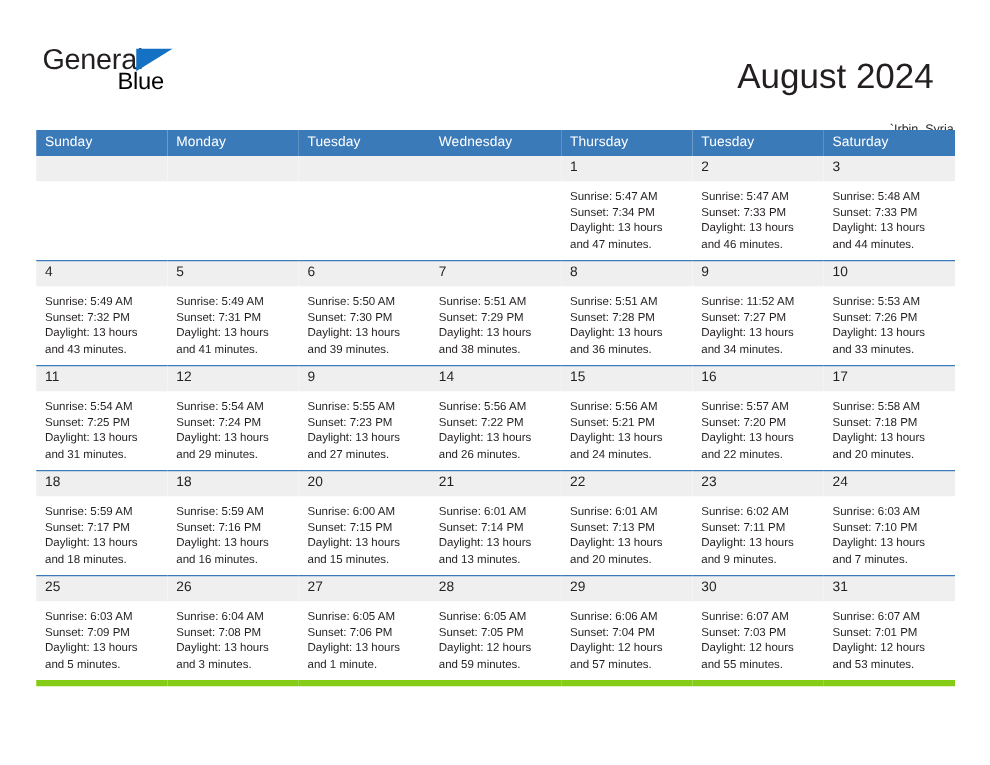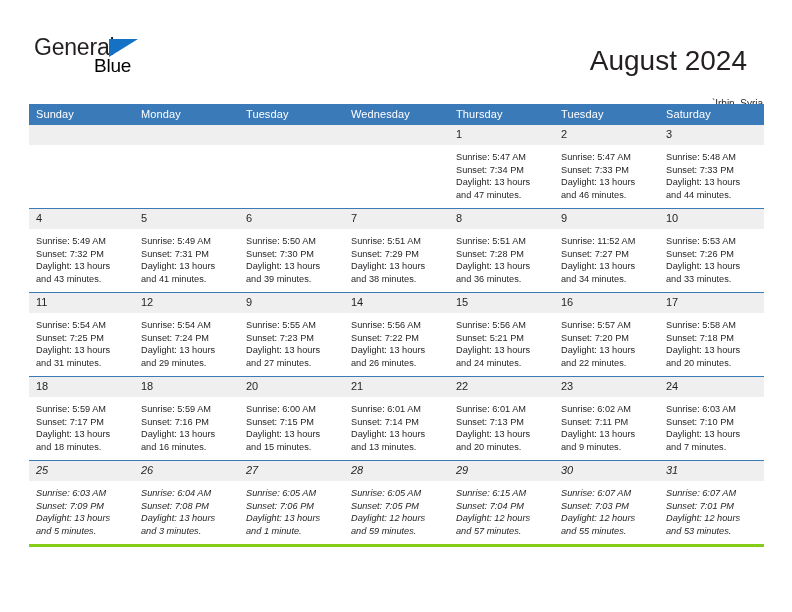--- a/index.html
+++ b/index.html
@@ -108,22 +108,21 @@
     letter-spacing: 0.1px;
   }
   td.daycell {
     vertical-align: top;
     padding: 0;
     border-bottom: 1px solid #3b7ab8;
     height: 83px;
     background: #ffffff;
   }
   td.daycell.lastrow {
-    border-bottom: 3px solid #84cc16;
-    font-style: italic;
+    border-bottom: 5px solid #84cc16;
   }
   .daynum {
     background: #efefef;
     font-size: 11px;
     color: #231f20;
     padding: 4px 0 5px 7px;
     height: 11px;
     line-height: 11px;
   }
   .daynum.empty {
@@ -442,21 +441,21 @@
               <div class="details">
                 <div>Sunrise: 6:05 AM</div>
                 <div>Sunset: 7:05 PM</div>
                 <div>Daylight: 12 hours</div>
                 <div>and 59 minutes.</div>
               </div>
             </td>
             <td class="daycell lastrow">
               <div class="daynum">29</div>
               <div class="details">
-                <div>Sunrise: 6:15 AM</div>
+                <div>Sunrise: 6:06 AM</div>
                 <div>Sunset: 7:04 PM</div>
                 <div>Daylight: 12 hours</div>
                 <div>and 57 minutes.</div>
               </div>
             </td>
             <td class="daycell lastrow">
               <div class="daynum">30</div>
               <div class="details">
                 <div>Sunrise: 6:07 AM</div>
                 <div>Sunset: 7:03 PM</div>

